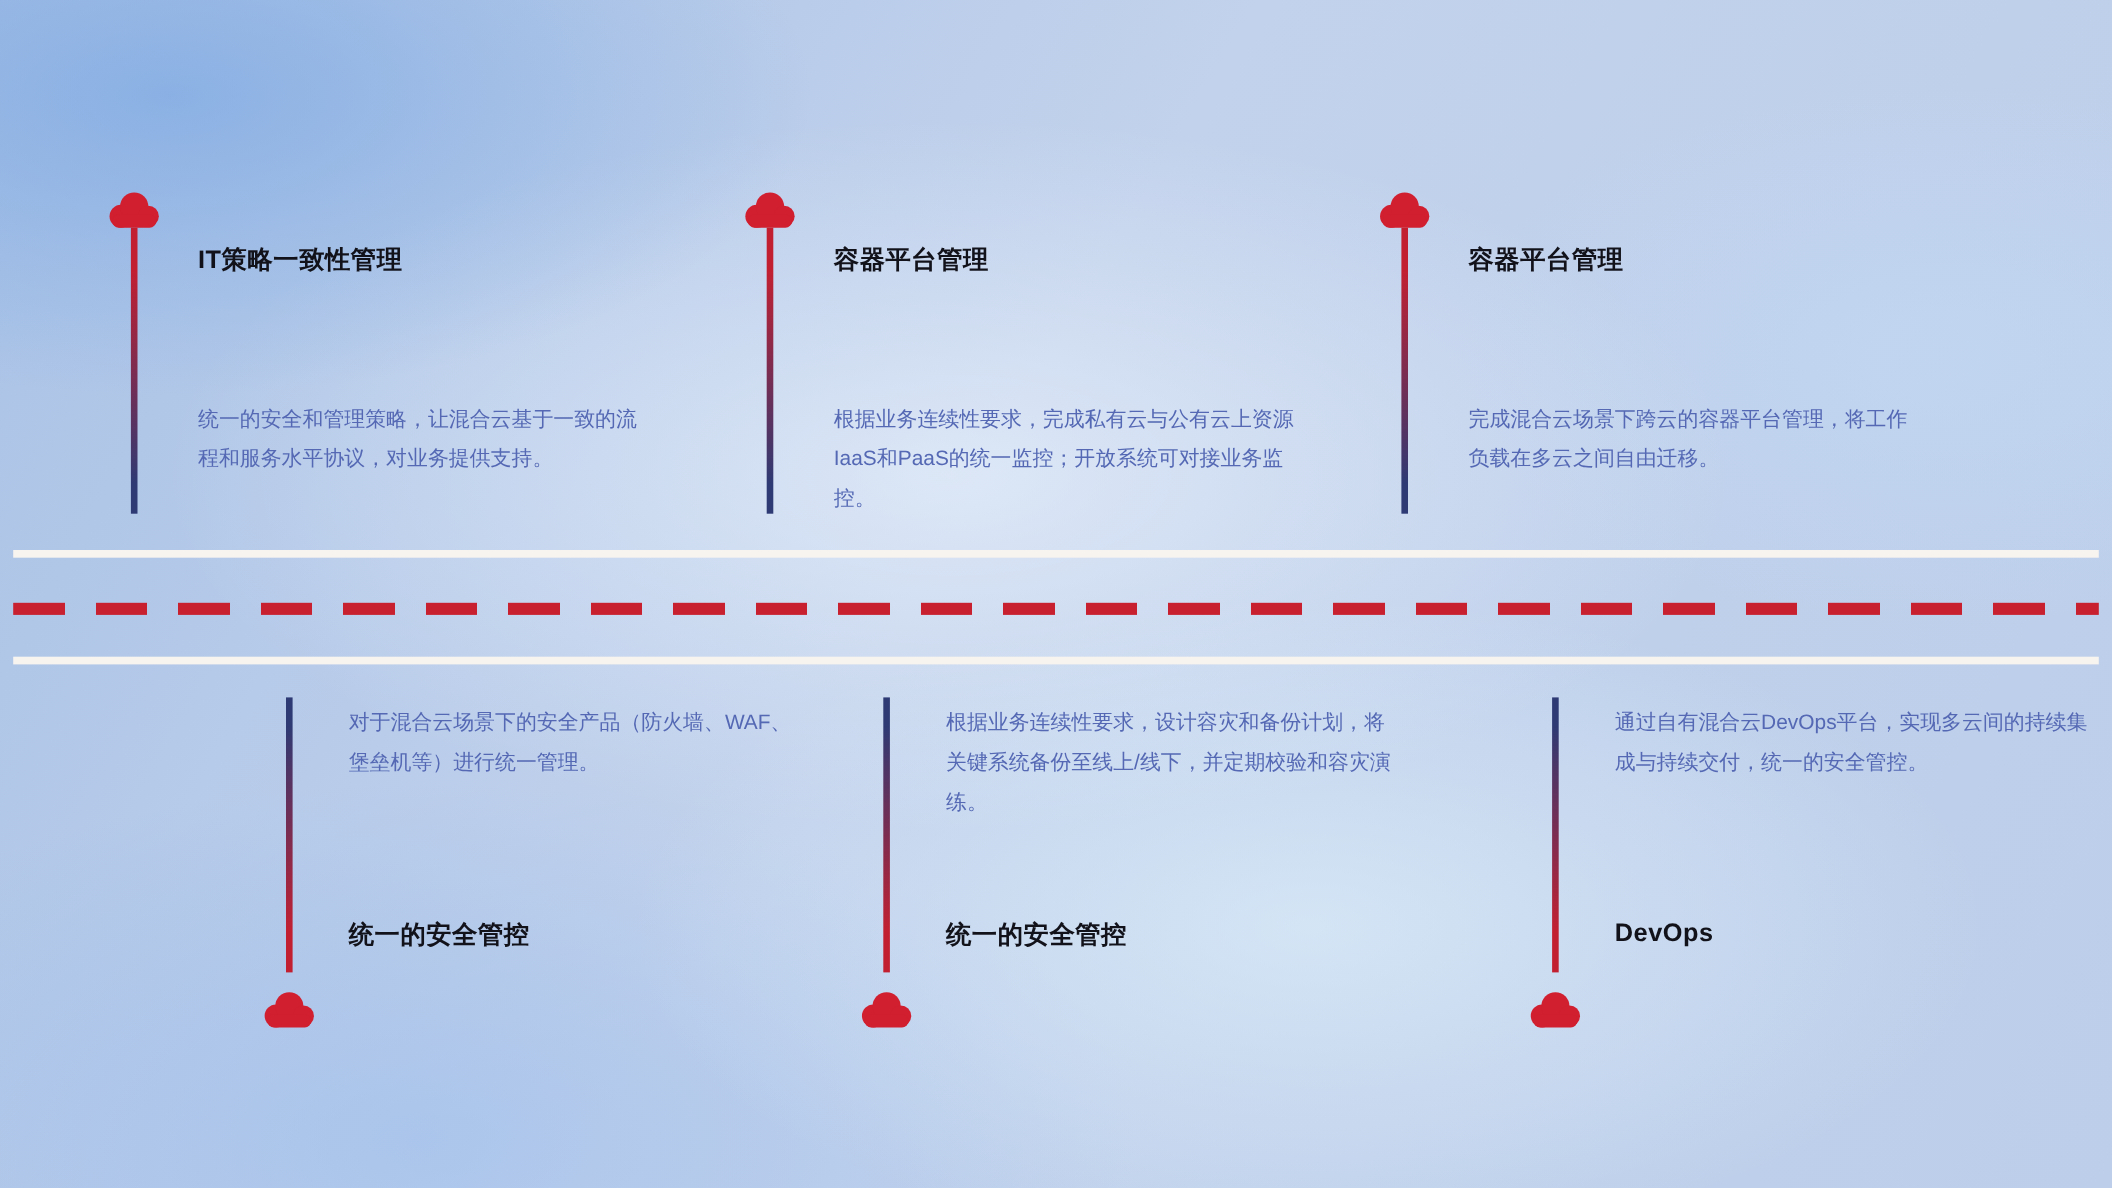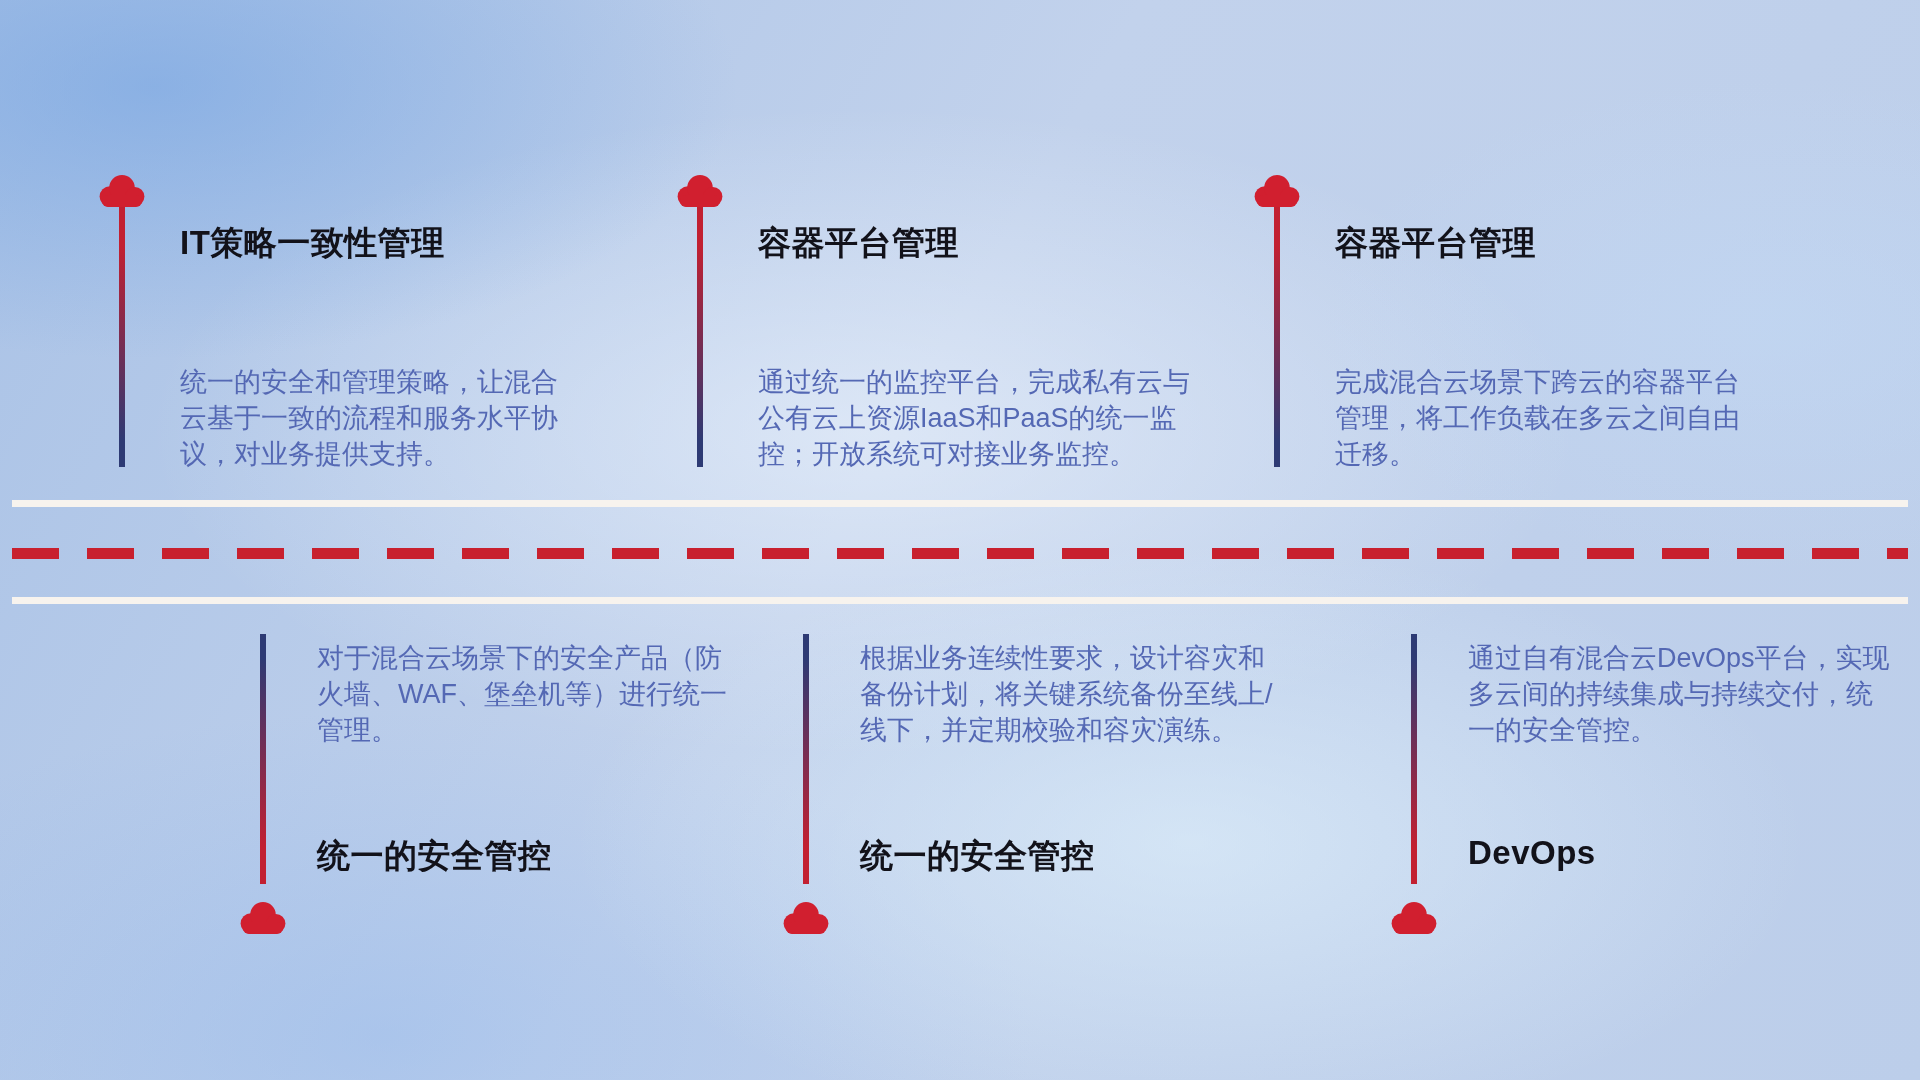--- a/index.html
+++ b/index.html
@@ -80,33 +80,33 @@
   }
   .item-bottom .stem {
     top: 0;
     height: 250px;
     background: linear-gradient(to bottom, var(--line-navy, #2d3a74) 10%, var(--line-red, #c22031) 85%);
   }
 
   .cap-title {
     position: absolute;
     margin: 0;
-    font-size: 33px;
+    font-size: 23px;
     font-weight: 700;
     letter-spacing: 0.5px;
     color: var(--title-color, #12121a);
     white-space: nowrap;
   }
   .item-top    .cap-title { left: 86px; top: 52px; }
   .item-bottom .cap-title { left: 82px; top: 200px; }
 
   .cap-desc {
     position: absolute;
     margin: 0;
-    font-size: 27px;
+    font-size: 19px;
     line-height: 36px;
     color: var(--desc-color, #5468b4);
   }
   .item-top    .cap-desc { left: 86px; top: 195px; }
   .item-bottom .cap-desc { left: 82px; top: 6px; }
 </style>
 </head>
 <body>
 
 <div class="canvas">
@@ -133,21 +133,21 @@
     <span class="cloud">
       <svg viewBox="0 0 70 46" aria-hidden="true">
         <circle cx="20" cy="30" r="13"></circle>
           <circle cx="35" cy="19" r="16"></circle>
           <circle cx="51" cy="30" r="12"></circle>
         <rect x="10" y="28" width="50" height="15" rx="7.5"></rect>
       </svg>
     </span>
     <span class="stem"></span>
     <h2 class="cap-title">容器平台管理</h2>
-    <p class="cap-desc" style="width:445px">通过统一的监控平台，完成私有云与公有云上资源IaaS和PaaS的统一监控；开放系统可对接业务监控。</p>
+    <p class="cap-desc" style="width:445px">根据业务连续性要求，完成私有云与公有云上资源IaaS和PaaS的统一监控；开放系统可对接业务监控。</p>
   </div>
 
   <div class="item item-bottom" style="left:235px">
     <span class="stem"></span>
     <span class="cloud">
       <svg viewBox="0 0 70 46" aria-hidden="true">
         <circle cx="20" cy="30" r="13"></circle>
           <circle cx="35" cy="19" r="16"></circle>
           <circle cx="51" cy="30" r="12"></circle>
         <rect x="10" y="28" width="50" height="15" rx="7.5"></rect>

